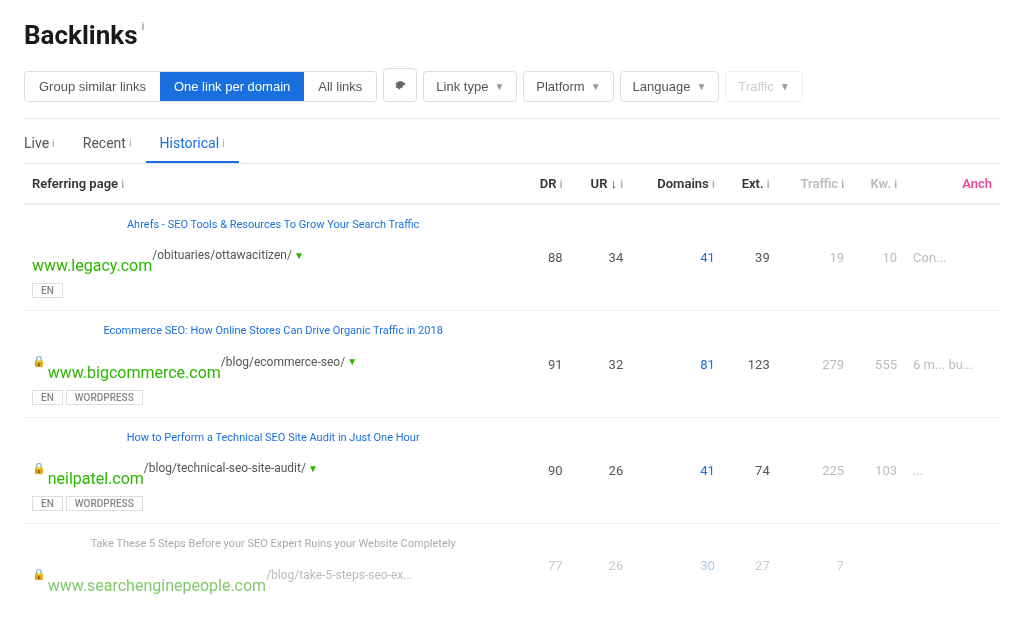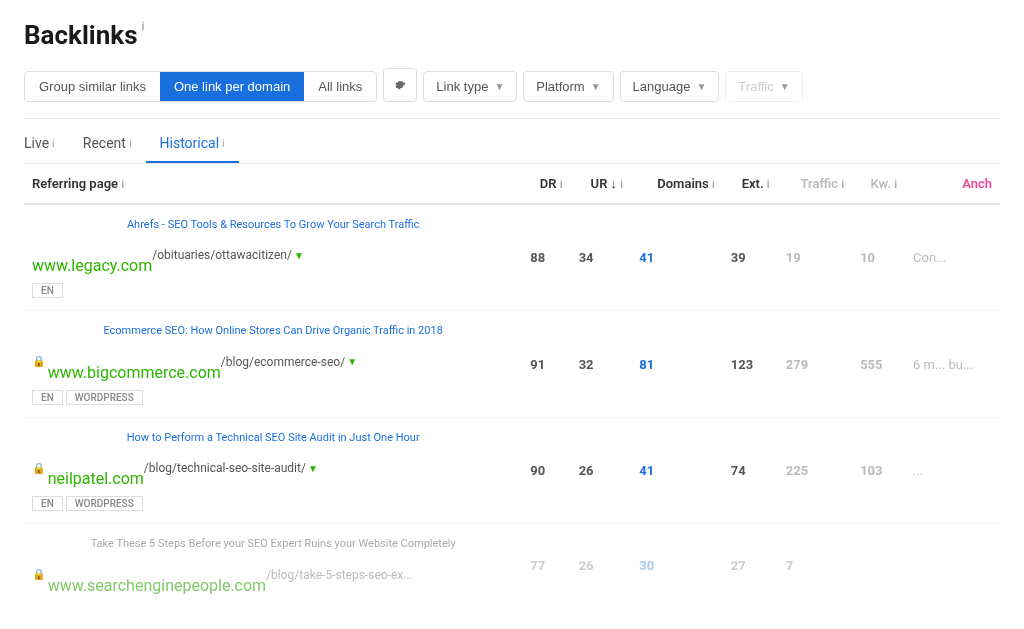--- a/index.html
+++ b/index.html
@@ -148,25 +148,24 @@
     tbody tr {
       border-bottom: 1px solid #f0f0f0;
     }
     tbody tr:last-child { border-bottom: none; }
     .cell-referring-page {
       padding: 12px 8px;
       min-width: 400px;
     }
     .cell-num {
       padding: 12px 8px;
-      text-align: left;
-      font-size: 13px;
-      color: #555;
-      white-space: nowrap;
-      font-weight: bold;
+      text-align: right;
+      font-size: 13px;
+      color: #555;
+      white-space: nowrap;
     }
     .cell-num.blue { color: #1a6fdf; }
     .cell-num.faded { color: #bbb; }
     .page-title-link {
       color: #1a6fdf;
       text-decoration: none;
       font-size: 11px;
       display: block;
       margin-bottom: 3px;
       line-height: 1.4;

